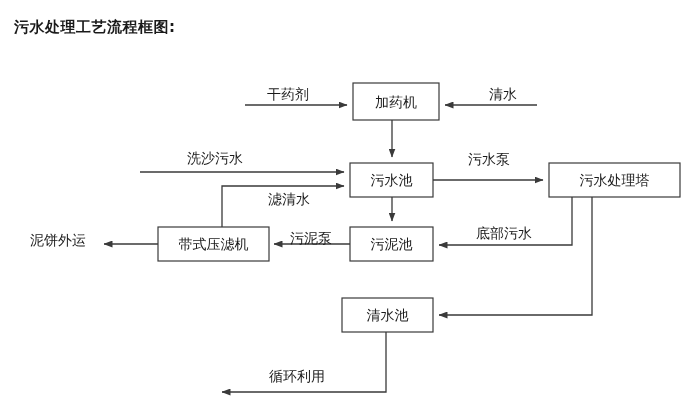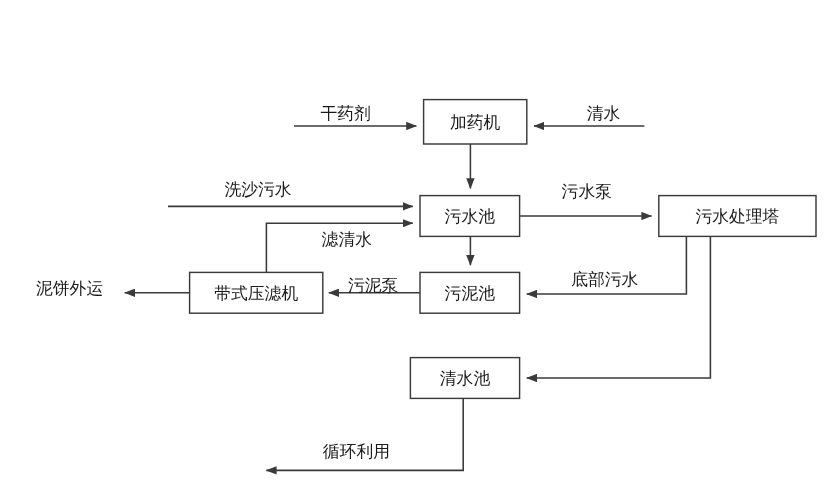--- a/index.html
+++ b/index.html
@@ -59,20 +59,21 @@
     fill: #1a1a1a;
     text-anchor: middle;
     dominant-baseline: middle;
   }
 </style>
 </head>
 <body>
 
 <div id="diagram-root">
 
+  <div class="title">污水处理工艺流程框图:</div>
 
   <svg class="flow" viewBox="0 0 700 420">
     <defs>
       <marker id="arrowhead" markerWidth="9" markerHeight="7" refX="8.5" refY="3.5" orient="auto" markerUnits="userSpaceOnUse">
         <polygon points="0 0, 9 3.5, 0 7" fill="#3a3a3a"></polygon>
       </marker>
     </defs>
     <g id="connections-layer">
         <path class="conn" d="M 245 105 L 347 105" marker-end="url(#arrowhead)"></path>
         <path class="conn" d="M 537 105 L 445 105" marker-end="url(#arrowhead)"></path>

